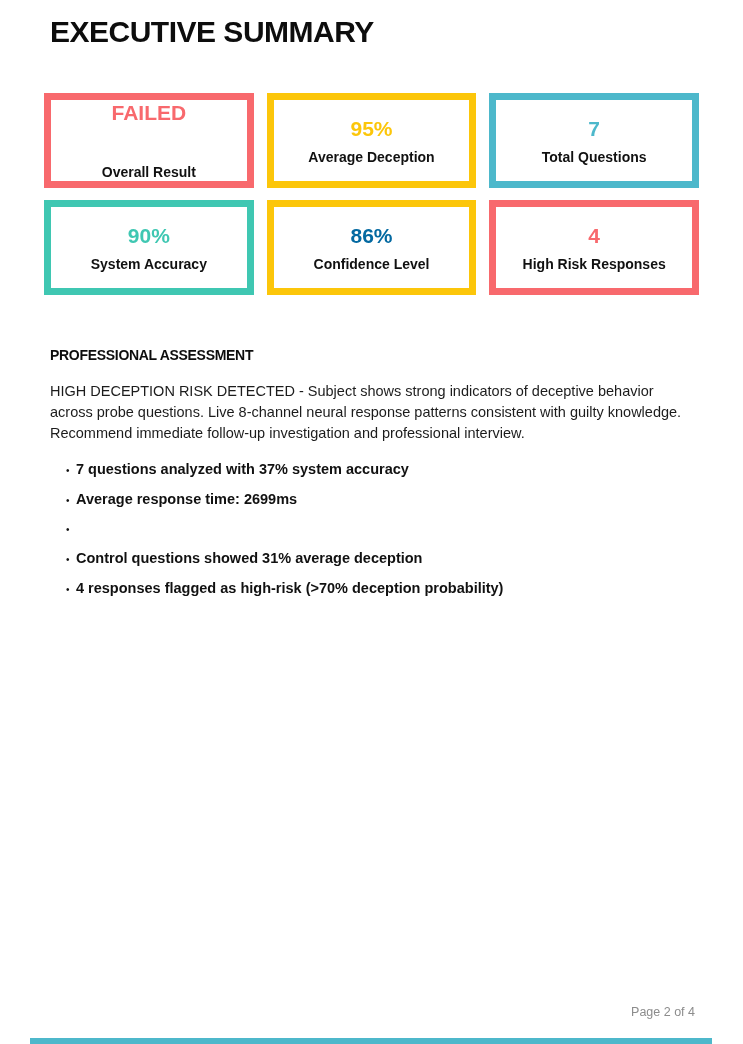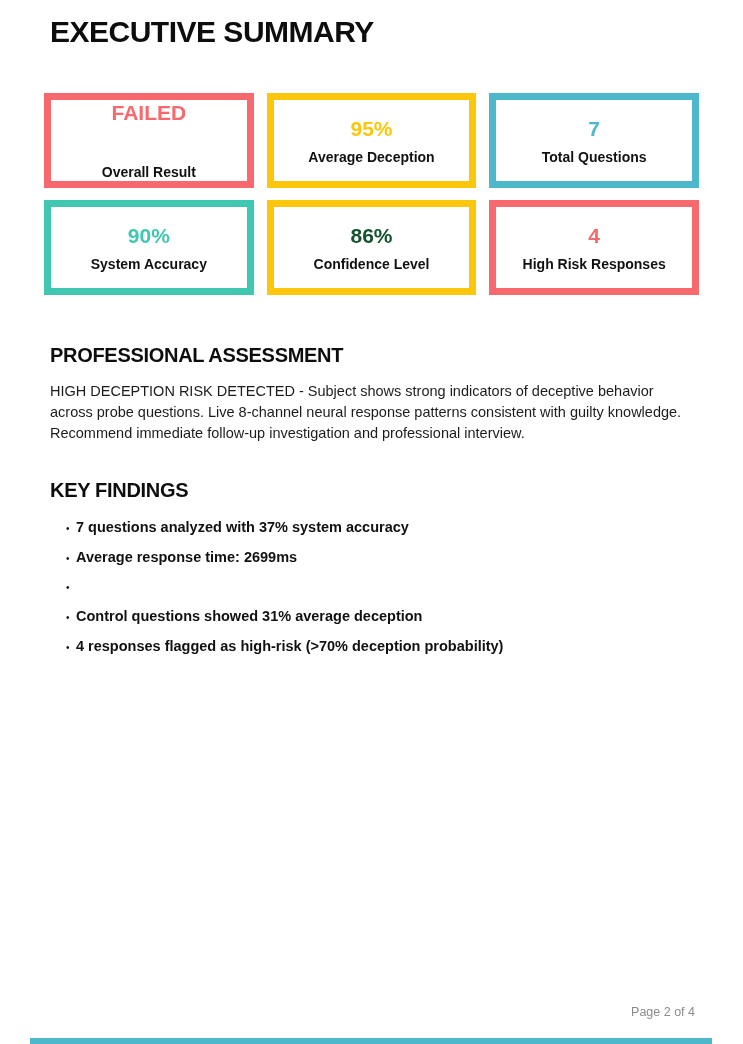--- a/index.html
+++ b/index.html
@@ -46,21 +46,21 @@
     line-height: 1;
   }
   .card-label {
     font-size: 14px;
     font-weight: 700;
     line-height: 1;
     color: #111111;
   }
   .section-heading {
     margin: 48px 44px 0 50px;
-    font-size: 20px;
+    font-size: 14px;
     font-weight: 700;
     letter-spacing: -0.3px;
     line-height: 24px;
     color: #0d0d0d;
   }
   .section-heading.key-findings { margin-top: 34px; }
   .assessment-body {
     margin: 14px 50px 0 50px;
     width: 648px;
     font-size: 14.5px;
@@ -124,33 +124,32 @@
     </div>
     <div class="stat-card" style="border-color: rgb(77, 184, 203);">
       <div class="card-value" style="color: rgb(77, 184, 203);">7</div>
       <div class="card-label">Total Questions</div>
     </div>
     <div class="stat-card" style="border-color: rgb(63, 199, 178);">
       <div class="card-value" style="color: rgb(63, 199, 178);">90%</div>
       <div class="card-label">System Accuracy</div>
     </div>
     <div class="stat-card" style="border-color: rgb(252, 198, 10);">
-      <div class="card-value" style="color: #14532d;">86%</div>
+      <div class="card-value" style="color: #0369a1;">86%</div>
       <div class="card-label">Confidence Level</div>
     </div>
     <div class="stat-card" style="border-color: rgb(248, 105, 109);">
       <div class="card-value" style="color: rgb(248, 105, 109);">4</div>
       <div class="card-label">High Risk Responses</div>
     </div>
   </div>
 
   <h2 class="section-heading">PROFESSIONAL ASSESSMENT</h2>
   <p class="assessment-body">HIGH DECEPTION RISK DETECTED - Subject shows strong indicators of deceptive behavior across probe questions. Live 8-channel neural response patterns consistent with guilty knowledge. Recommend immediate follow-up investigation and professional interview.</p>
 
-  <h2 class="section-heading key-findings">KEY FINDINGS</h2>
   <ul class="findings-list">
     <li class="finding">
       <span class="bullet">•</span>
       <span>7 questions analyzed with 37% system accuracy</span>
     </li>
     <li class="finding">
       <span class="bullet">•</span>
       <span>Average response time: 2699ms</span>
     </li>
     <li class="finding">

